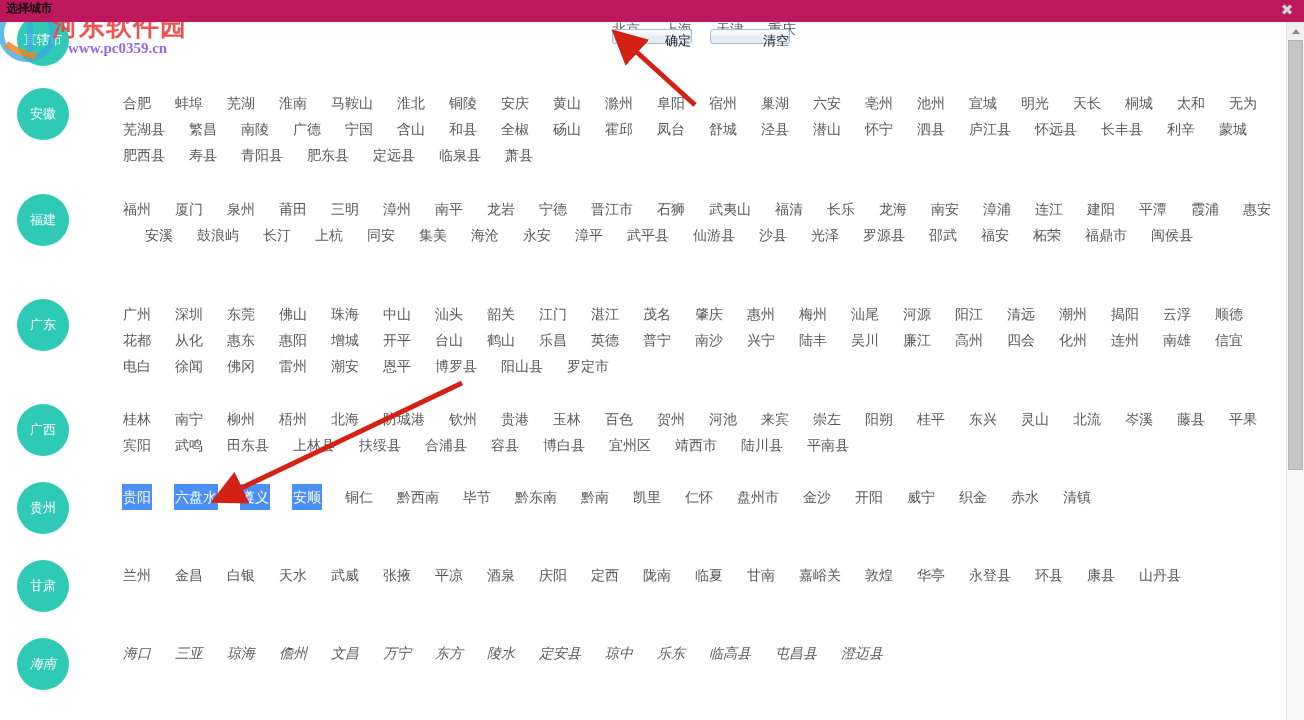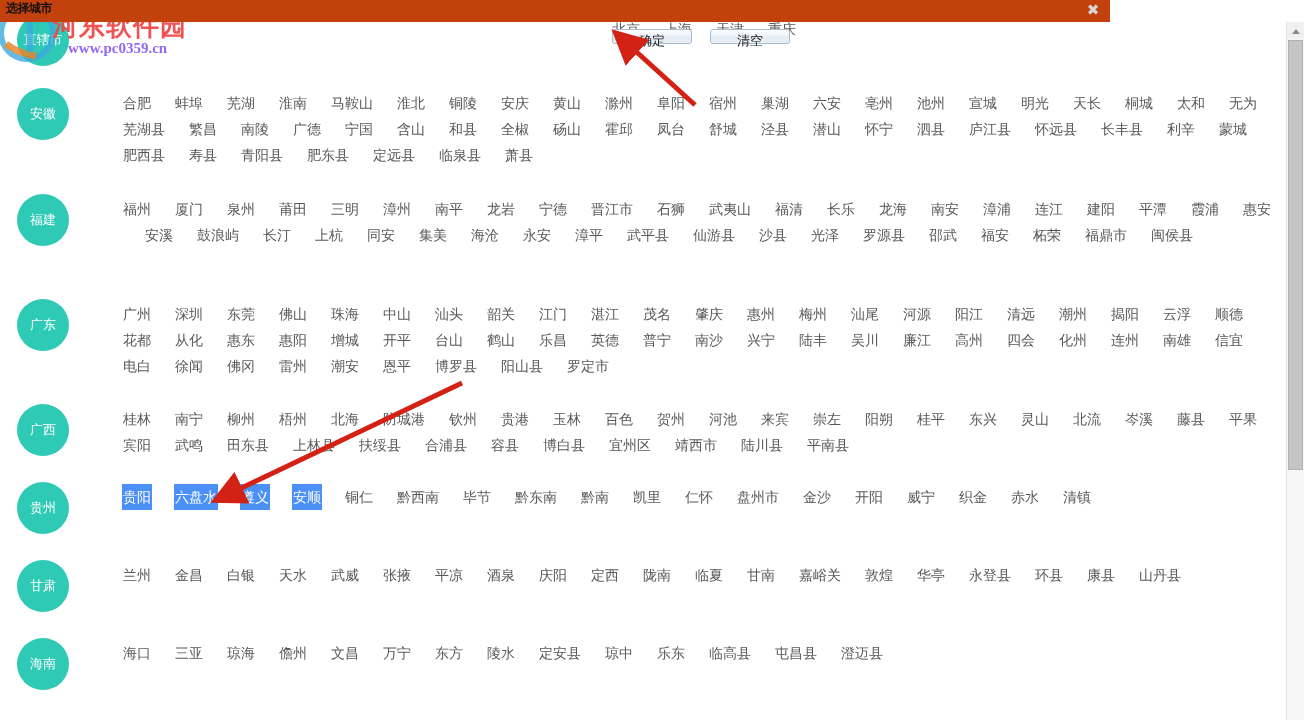--- a/index.html
+++ b/index.html
@@ -15,22 +15,22 @@
     position: relative;
     width: 1304px;
     height: 720px;
     background: #ffffff;
   }
 
   
   .titlebar {
     position: absolute;
     top: 0; left: 0;
-    width: 1110px; height: 22px;
-    background: #c2410c;
+    width: 1304px; height: 22px;
+    background: #be185d;
     z-index: 40;
   }
   .title-text {
     position: absolute;
     left: 6px; top: 1px;
     font-size: 12px;
     font-weight: bold;
     color: #111111;
     line-height: 14px;
     letter-spacing: -0.5px;
@@ -86,21 +86,21 @@
   }
   .btn {
     position: absolute;
     top: 5px;
     width: 80px; height: 15px;
     border: 1px solid #a8bcd0;
     border-radius: 3px;
     background: linear-gradient(to bottom, #fcfdfe 0%, #eef3f8 48%, #e2eaf3 52%, #e9f0f7 100%);
     font-size: 13px;
     color: #1a1a1a;
-    text-align: center;
+    text-align: right;
     line-height: 21px;
     cursor: pointer;
     font-family: "DejaVu Sans", sans-serif;
     user-select: none;
   }
   .btn-ok { left: 612px; }
   .btn-clear { left: 710px; }
 
   
   .scrollarea {
@@ -243,21 +243,21 @@
           <div class="cities"><span class="city">桂林</span><span class="gap"></span><span class="city">南宁</span><span class="gap"></span><span class="city">柳州</span><span class="gap"></span><span class="city">梧州</span><span class="gap"></span><span class="city">北海</span><span class="gap"></span><span class="city">防城港</span><span class="gap"></span><span class="city">钦州</span><span class="gap"></span><span class="city">贵港</span><span class="gap"></span><span class="city">玉林</span><span class="gap"></span><span class="city">百色</span><span class="gap"></span><span class="city">贺州</span><span class="gap"></span><span class="city">河池</span><span class="gap"></span><span class="city">来宾</span><span class="gap"></span><span class="city">崇左</span><span class="gap"></span><span class="city">阳朔</span><span class="gap"></span><span class="city">桂平</span><span class="gap"></span><span class="city">东兴</span><span class="gap"></span><span class="city">灵山</span><span class="gap"></span><span class="city">北流</span><span class="gap"></span><span class="city">岑溪</span><span class="gap"></span><span class="city">藤县</span><span class="gap"></span><span class="city">平果</span><span class="gap"></span><span class="city">宾阳</span><span class="gap"></span><span class="city">武鸣</span><span class="gap"></span><span class="city">田东县</span><span class="gap"></span><span class="city">上林县</span><span class="gap"></span><span class="city">扶绥县</span><span class="gap"></span><span class="city">合浦县</span><span class="gap"></span><span class="city">容县</span><span class="gap"></span><span class="city">博白县</span><span class="gap"></span><span class="city">宜州区</span><span class="gap"></span><span class="city">靖西市</span><span class="gap"></span><span class="city">陆川县</span><span class="gap"></span><span class="city">平南县</span></div>
         </div>
         <div class="prov-row" style="min-height: 78px;">
           <div class="prov-badge">贵州</div>
           <div class="cities"><span class="city sel textsel">贵阳</span><span class="gap textsel"></span><span class="city textsel">六盘水</span><span class="gap textsel"></span><span class="city textsel">遵义</span><span class="gap textsel"></span><span class="city sel textsel">安顺</span><span class="gap"></span><span class="city">铜仁</span><span class="gap"></span><span class="city">黔西南</span><span class="gap"></span><span class="city">毕节</span><span class="gap"></span><span class="city">黔东南</span><span class="gap"></span><span class="city">黔南</span><span class="gap"></span><span class="city">凯里</span><span class="gap"></span><span class="city">仁怀</span><span class="gap"></span><span class="city">盘州市</span><span class="gap"></span><span class="city">金沙</span><span class="gap"></span><span class="city">开阳</span><span class="gap"></span><span class="city">威宁</span><span class="gap"></span><span class="city">织金</span><span class="gap"></span><span class="city">赤水</span><span class="gap"></span><span class="city">清镇</span></div>
         </div>
         <div class="prov-row" style="min-height: 78px;">
           <div class="prov-badge">甘肃</div>
           <div class="cities"><span class="city">兰州</span><span class="gap"></span><span class="city">金昌</span><span class="gap"></span><span class="city">白银</span><span class="gap"></span><span class="city">天水</span><span class="gap"></span><span class="city">武威</span><span class="gap"></span><span class="city">张掖</span><span class="gap"></span><span class="city">平凉</span><span class="gap"></span><span class="city">酒泉</span><span class="gap"></span><span class="city">庆阳</span><span class="gap"></span><span class="city">定西</span><span class="gap"></span><span class="city">陇南</span><span class="gap"></span><span class="city">临夏</span><span class="gap"></span><span class="city">甘南</span><span class="gap"></span><span class="city">嘉峪关</span><span class="gap"></span><span class="city">敦煌</span><span class="gap"></span><span class="city">华亭</span><span class="gap"></span><span class="city">永登县</span><span class="gap"></span><span class="city">环县</span><span class="gap"></span><span class="city">康县</span><span class="gap"></span><span class="city">山丹县</span></div>
         </div>
-        <div class="prov-row" style="min-height: 60px;">
+        <div class="prov-row" style="min-height: 60px; font-style: italic;">
           <div class="prov-badge">海南</div>
           <div class="cities"><span class="city">海口</span><span class="gap"></span><span class="city">三亚</span><span class="gap"></span><span class="city">琼海</span><span class="gap"></span><span class="city">儋州</span><span class="gap"></span><span class="city">文昌</span><span class="gap"></span><span class="city">万宁</span><span class="gap"></span><span class="city">东方</span><span class="gap"></span><span class="city">陵水</span><span class="gap"></span><span class="city">定安县</span><span class="gap"></span><span class="city">琼中</span><span class="gap"></span><span class="city">乐东</span><span class="gap"></span><span class="city">临高县</span><span class="gap"></span><span class="city">屯昌县</span><span class="gap"></span><span class="city">澄迈县</span></div>
         </div>
       </div>
   </div>
 
   <div class="toolbar">
     <div class="btn btn-ok">确定</div>
     <div class="btn btn-clear">清空</div>
   </div>

